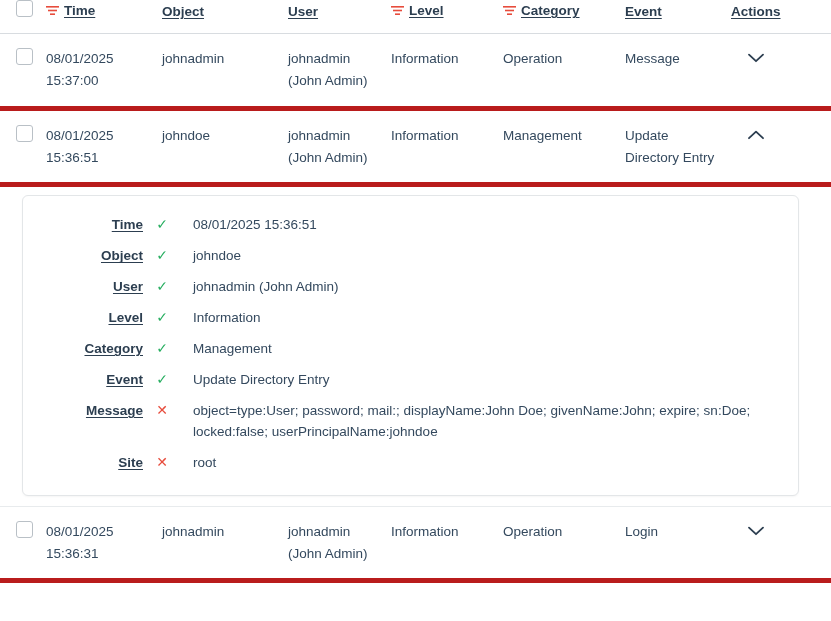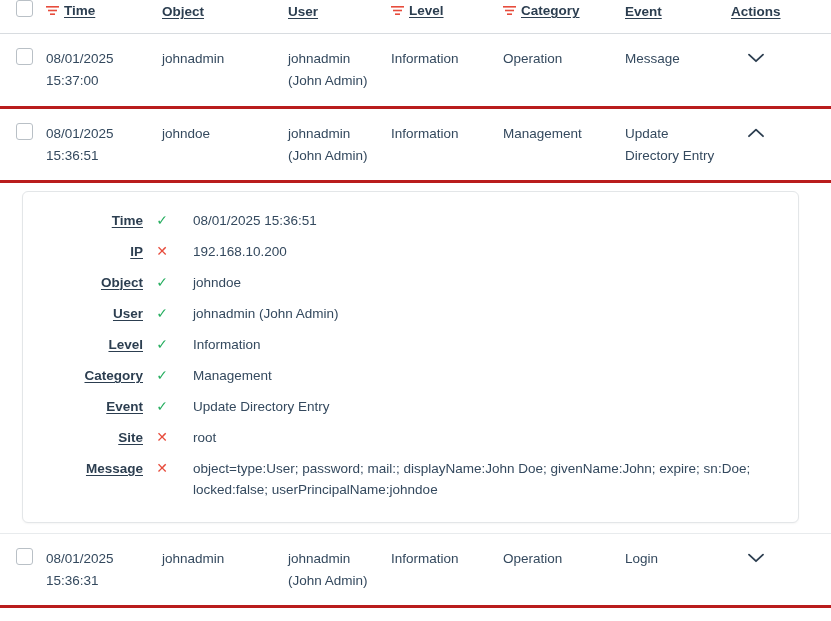--- a/index.html
+++ b/index.html
@@ -54,21 +54,21 @@
     display: inline-block;
   }
   .filter-icon svg { display: block; }
 
   th.th-check, td.td-check { padding-left: 16px; }
   th.th-actions { }
 
   tbody td {
     padding: 14px 8px 14px 0;
     vertical-align: top;
-    border-bottom: 3px solid #b91c1c;
+    border-bottom: 5px solid #b91c1c;
     line-height: 1.62;
     color: #34495e;
   }
   tbody td.td-check { padding-left: 16px; padding-right: 0; }
   tbody tr.row-detail > td { border-bottom: 1px solid #e8ebed; }
 
   .checkbox {
     width: 17px;
     height: 17px;
     border: 1px solid #b9c0c6;
@@ -257,58 +257,53 @@
       <td class="detail-wrap" colspan="8">
         <div class="detail-card">
           <table class="detail-table">
             <tbody>
               <tr>
                 <td class="detail-label-cell"><span class="detail-label">Time</span></td>
                 <td class="detail-mark-cell"><span class="mark-yes">✓</span></td>
                 <td class="detail-value-cell">08/01/2025 15:36:51</td>
               </tr>
               <tr>
-                <td class="detail-label-cell"><span class="detail-label">IP</span></td>
+                <td class="detail-label-cell"><span class="detail-label">Object</span></td>
+                <td class="detail-mark-cell"><span class="mark-yes">✓</span></td>
+                <td class="detail-value-cell">johndoe</td>
+              </tr>
+              <tr>
+                <td class="detail-label-cell"><span class="detail-label">User</span></td>
+                <td class="detail-mark-cell"><span class="mark-yes">✓</span></td>
+                <td class="detail-value-cell">johnadmin (John Admin)</td>
+              </tr>
+              <tr>
+                <td class="detail-label-cell"><span class="detail-label">Level</span></td>
+                <td class="detail-mark-cell"><span class="mark-yes">✓</span></td>
+                <td class="detail-value-cell">Information</td>
+              </tr>
+              <tr>
+                <td class="detail-label-cell"><span class="detail-label">Category</span></td>
+                <td class="detail-mark-cell"><span class="mark-yes">✓</span></td>
+                <td class="detail-value-cell">Management</td>
+              </tr>
+              <tr>
+                <td class="detail-label-cell"><span class="detail-label">Event</span></td>
+                <td class="detail-mark-cell"><span class="mark-yes">✓</span></td>
+                <td class="detail-value-cell">Update Directory Entry</td>
+              </tr>
+              <tr>
+                <td class="detail-label-cell"><span class="detail-label">Message</span></td>
                 <td class="detail-mark-cell"><span class="mark-no">✕</span></td>
-                <td class="detail-value-cell">192.168.10.200</td>
-              </tr>
-              <tr>
-                <td class="detail-label-cell"><span class="detail-label">Object</span></td>
-                <td class="detail-mark-cell"><span class="mark-yes">✓</span></td>
-                <td class="detail-value-cell">johndoe</td>
-              </tr>
-              <tr>
-                <td class="detail-label-cell"><span class="detail-label">User</span></td>
-                <td class="detail-mark-cell"><span class="mark-yes">✓</span></td>
-                <td class="detail-value-cell">johnadmin (John Admin)</td>
-              </tr>
-              <tr>
-                <td class="detail-label-cell"><span class="detail-label">Level</span></td>
-                <td class="detail-mark-cell"><span class="mark-yes">✓</span></td>
-                <td class="detail-value-cell">Information</td>
-              </tr>
-              <tr>
-                <td class="detail-label-cell"><span class="detail-label">Category</span></td>
-                <td class="detail-mark-cell"><span class="mark-yes">✓</span></td>
-                <td class="detail-value-cell">Management</td>
-              </tr>
-              <tr>
-                <td class="detail-label-cell"><span class="detail-label">Event</span></td>
-                <td class="detail-mark-cell"><span class="mark-yes">✓</span></td>
-                <td class="detail-value-cell">Update Directory Entry</td>
+                <td class="detail-value-cell">object=type:User; password; mail:; displayName:John Doe; givenName:John; expire; sn:Doe; locked:false; userPrincipalName:johndoe</td>
               </tr>
               <tr>
                 <td class="detail-label-cell"><span class="detail-label">Site</span></td>
                 <td class="detail-mark-cell"><span class="mark-no">✕</span></td>
                 <td class="detail-value-cell">root</td>
-              </tr>
-              <tr>
-                <td class="detail-label-cell"><span class="detail-label">Message</span></td>
-                <td class="detail-mark-cell"><span class="mark-no">✕</span></td>
-                <td class="detail-value-cell">object=type:User; password; mail:; displayName:John Doe; givenName:John; expire; sn:Doe; locked:false; userPrincipalName:johndoe</td>
               </tr>
             </tbody>
           </table>
         </div>
       </td>
     </tr>
 
     <tr>
       <td class="td-check">
         <span class="checkbox"></span>

